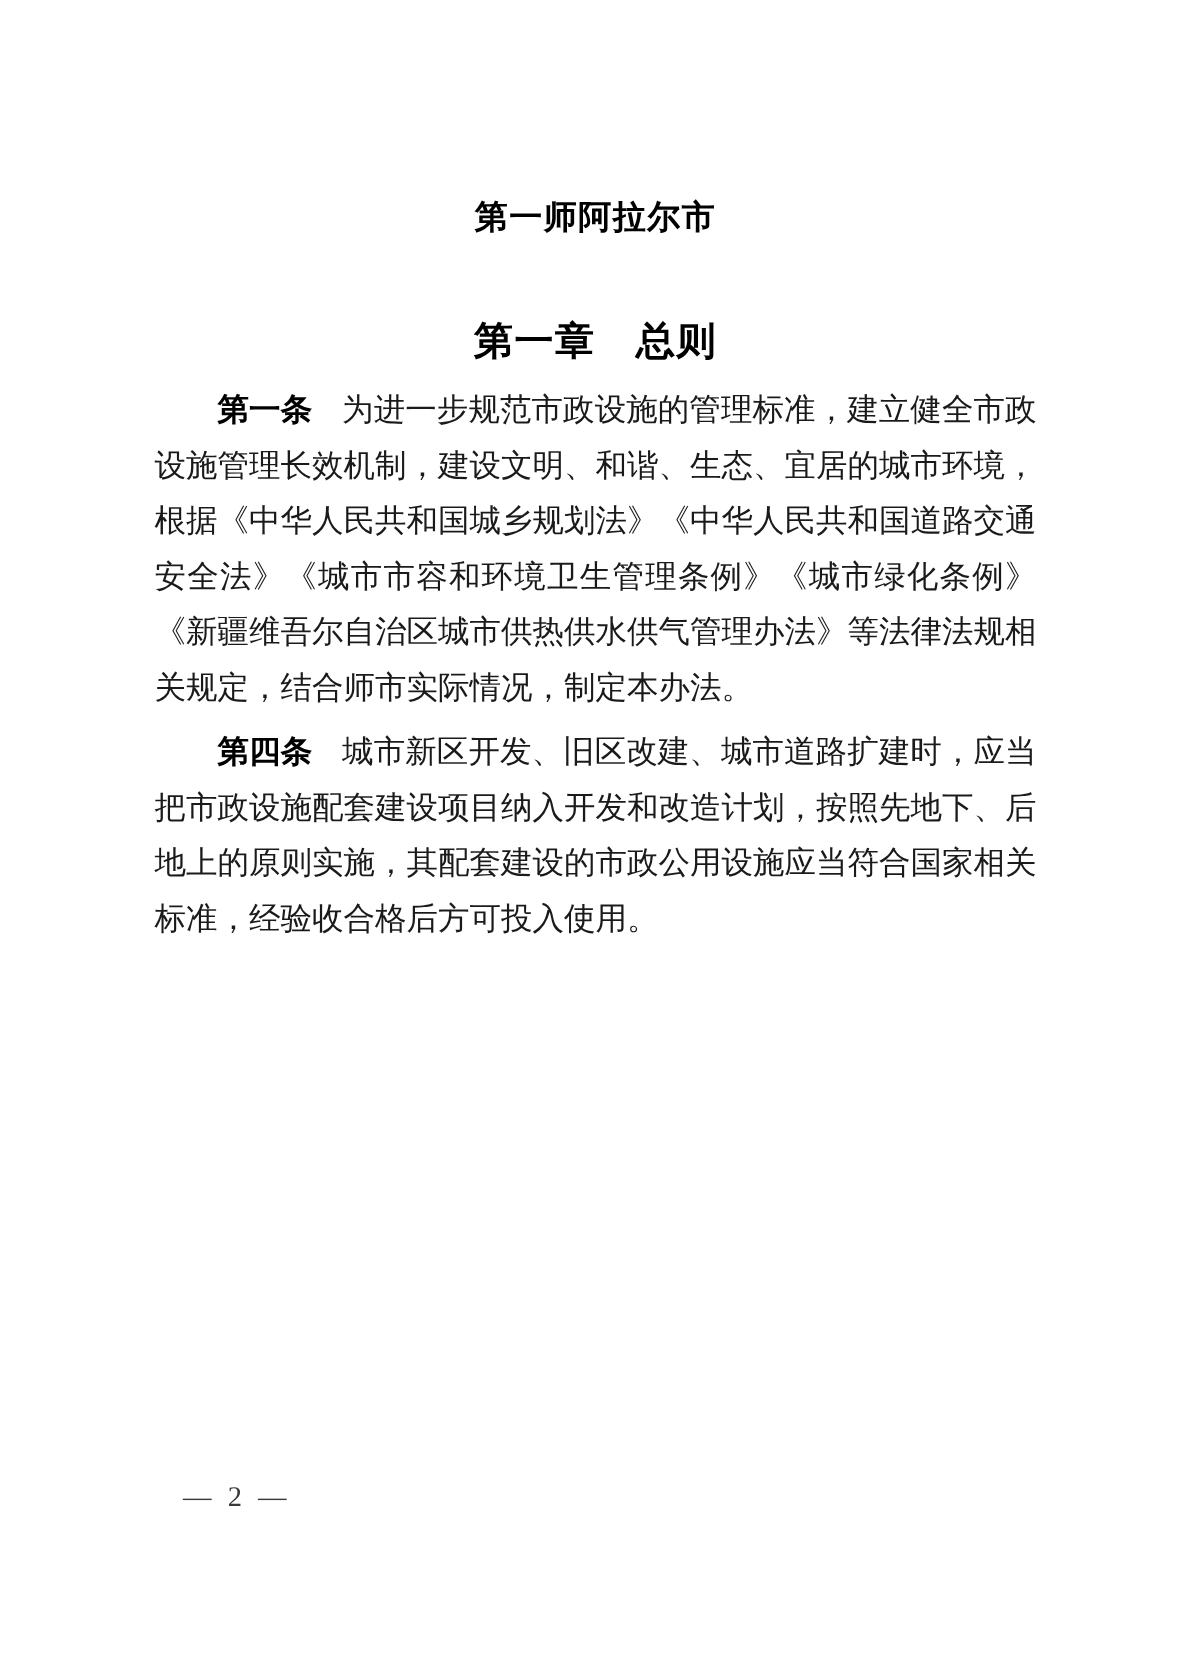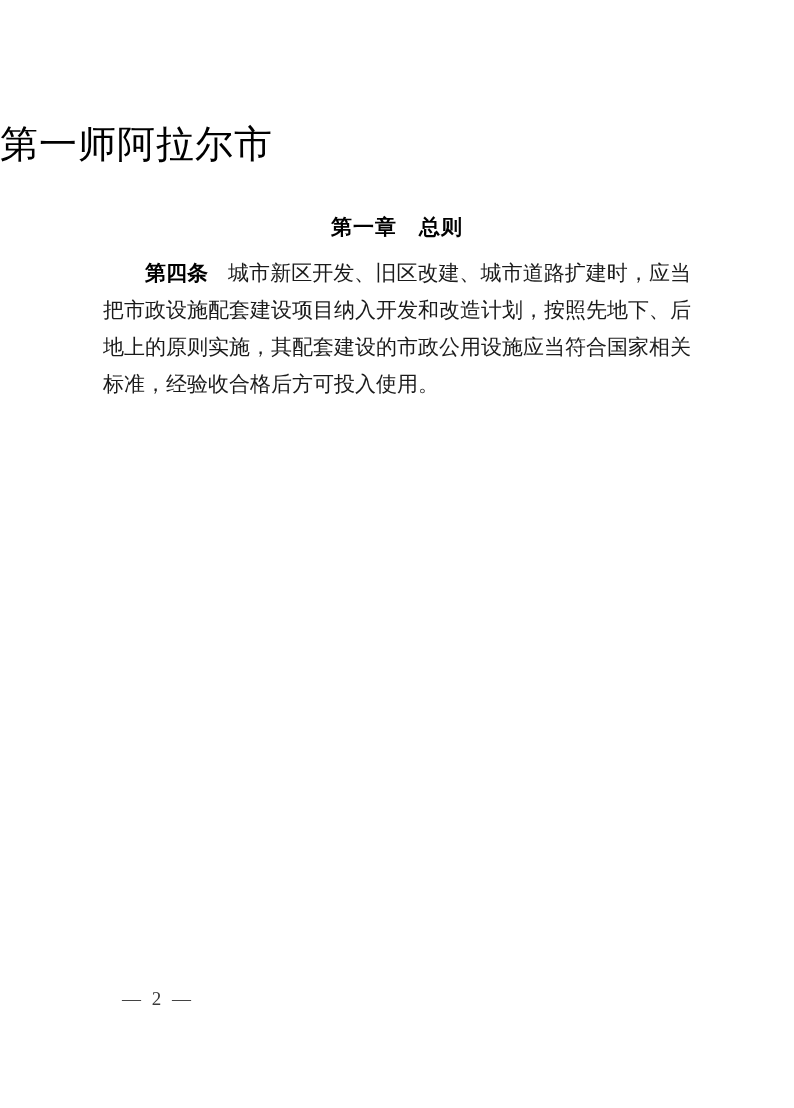--- a/index.html
+++ b/index.html
@@ -12,30 +12,30 @@
     width: 794px;
     height: 1108px;
     background: #ffffff;
     color: #000000;
     font-family: "Liberation Serif", serif;
     box-sizing: border-box;
     padding-top: 126px;
     overflow: hidden;
   }
   .doc-title {
-    text-align: left;
-    font-size: 38px;
-    font-weight: 400;
+    text-align: center;
+    font-size: 22px;
+    font-weight: 700;
     line-height: 37px;
     letter-spacing: 1px;
   }
   .chapter-heading {
     margin-top: 52px;
     text-align: center;
-    font-size: 21px;
+    font-size: 26px;
     line-height: 24px;
     font-weight: 700;
     font-family: "Liberation Sans", sans-serif;
     letter-spacing: 1px;
   }
   .content {
     margin: 16px 103px 0 103px;
   }
   .article {
     margin: 0 0 6px 0;
@@ -65,20 +65,21 @@
 <div class="page">
 
   <div class="doc-title">
     <div>第一师阿拉尔市</div>
   </div>
 
   <div class="chapter-heading">第一章　总则</div>
 
   <div class="content">
 
+    <p class="article"><span class="article-label">第一条</span><span>为进一步规范市政设施的管理标准，建立健全市政设施管理长效机制，建设文明、和谐、生态、宜居的城市环境，根据《中华人民共和国城乡规划法》《中华人民共和国道路交通安全法》《城市市容和环境卫生管理条例》《城市绿化条例》《新疆维吾尔自治区城市供热供水供气管理办法》等法律法规相关规定，结合师市实际情况，制定本办法。</span></p>
 
 
 
     <p class="article"><span class="article-label">第四条</span><span>城市新区开发、旧区改建、城市道路扩建时，应当把市政设施配套建设项目纳入开发和改造计划，按照先地下、后地上的原则实施，其配套建设的市政公用设施应当符合国家相关标准，经验收合格后方可投入使用。</span></p>
 
 
   </div>
 
   <div class="page-number">— 2 —</div>
 

